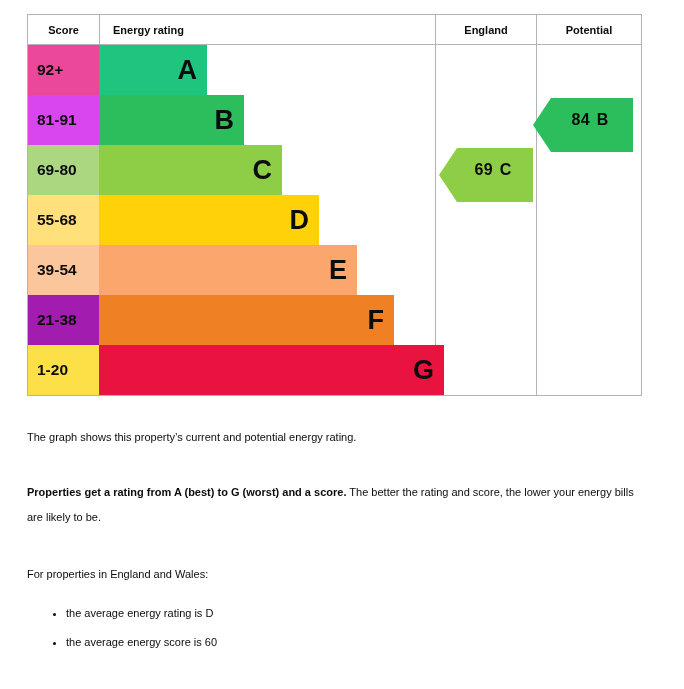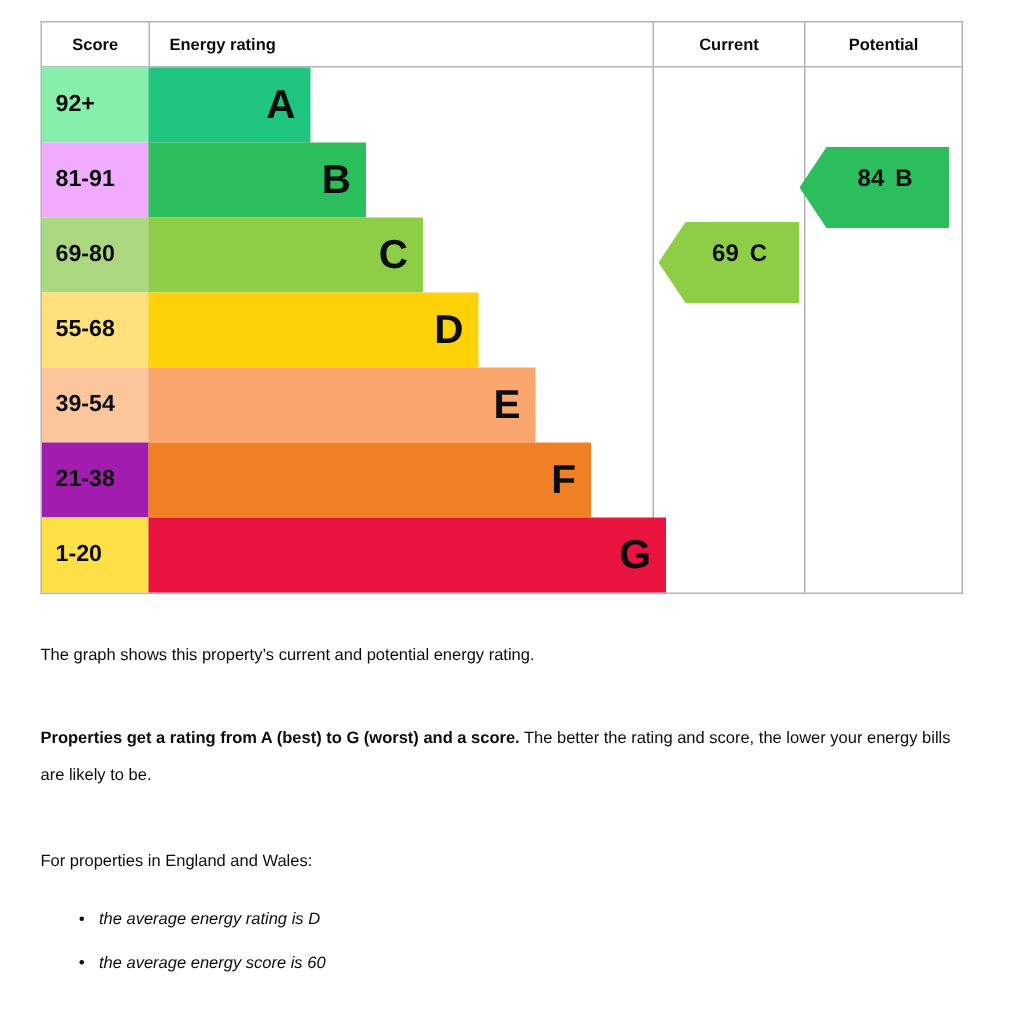--- a/index.html
+++ b/index.html
@@ -149,52 +149,51 @@
   .p-rating  { margin-bottom: 32px !important; }
   .p-rating b { font-weight: bold; text-align: center; }
   .p-region  { margin-bottom: 14px !important; }
   .bullets {
     margin: 0;
     padding-left: 39px;
     list-style-type: disc;
   }
   .bullets li {
     margin-bottom: 4px;
-    font-style: italic;
   }
 </style>
 </head>
 <body>
 
 <div class="epc-wrap">
 
   <div class="epc-table">
 
     <div class="epc-head">
       <div class="hcell hcell-score">Score</div>
       <div class="hcell hcell-rating">Energy rating</div>
-      <div class="hcell hcell-current">Current</div>
+      <div class="hcell hcell-current">England</div>
       <div class="hcell hcell-potential">Potential</div>
     </div>
 
     <div class="vrule vrule-a"></div>
     <div class="vrule vrule-b"></div>
     <div class="vrule vrule-c"></div>
 
     <div class="bands">
 
       <div class="band" style="top:0px;">
-        <div class="band-score" style="background:#86efac;">92+</div>
+        <div class="band-score" style="background:#ec4899;">92+</div>
         <div class="band-bar" style="width:108px;background:#1fc57f;">
           <span class="band-letter">A</span>
         </div>
       </div>
 
       <div class="band" style="top:50px;">
-        <div class="band-score" style="background:#f0abfc;">81-91</div>
+        <div class="band-score" style="background:#d946ef;">81-91</div>
         <div class="band-bar" style="width:145px;background:#2cbe5d;">
           <span class="band-letter">B</span>
         </div>
       </div>
 
       <div class="band" style="top:100px;">
         <div class="band-score" style="background:#aad780;">69-80</div>
         <div class="band-bar" style="width:183px;background:#8dce46;">
           <span class="band-letter">C</span>
         </div>

